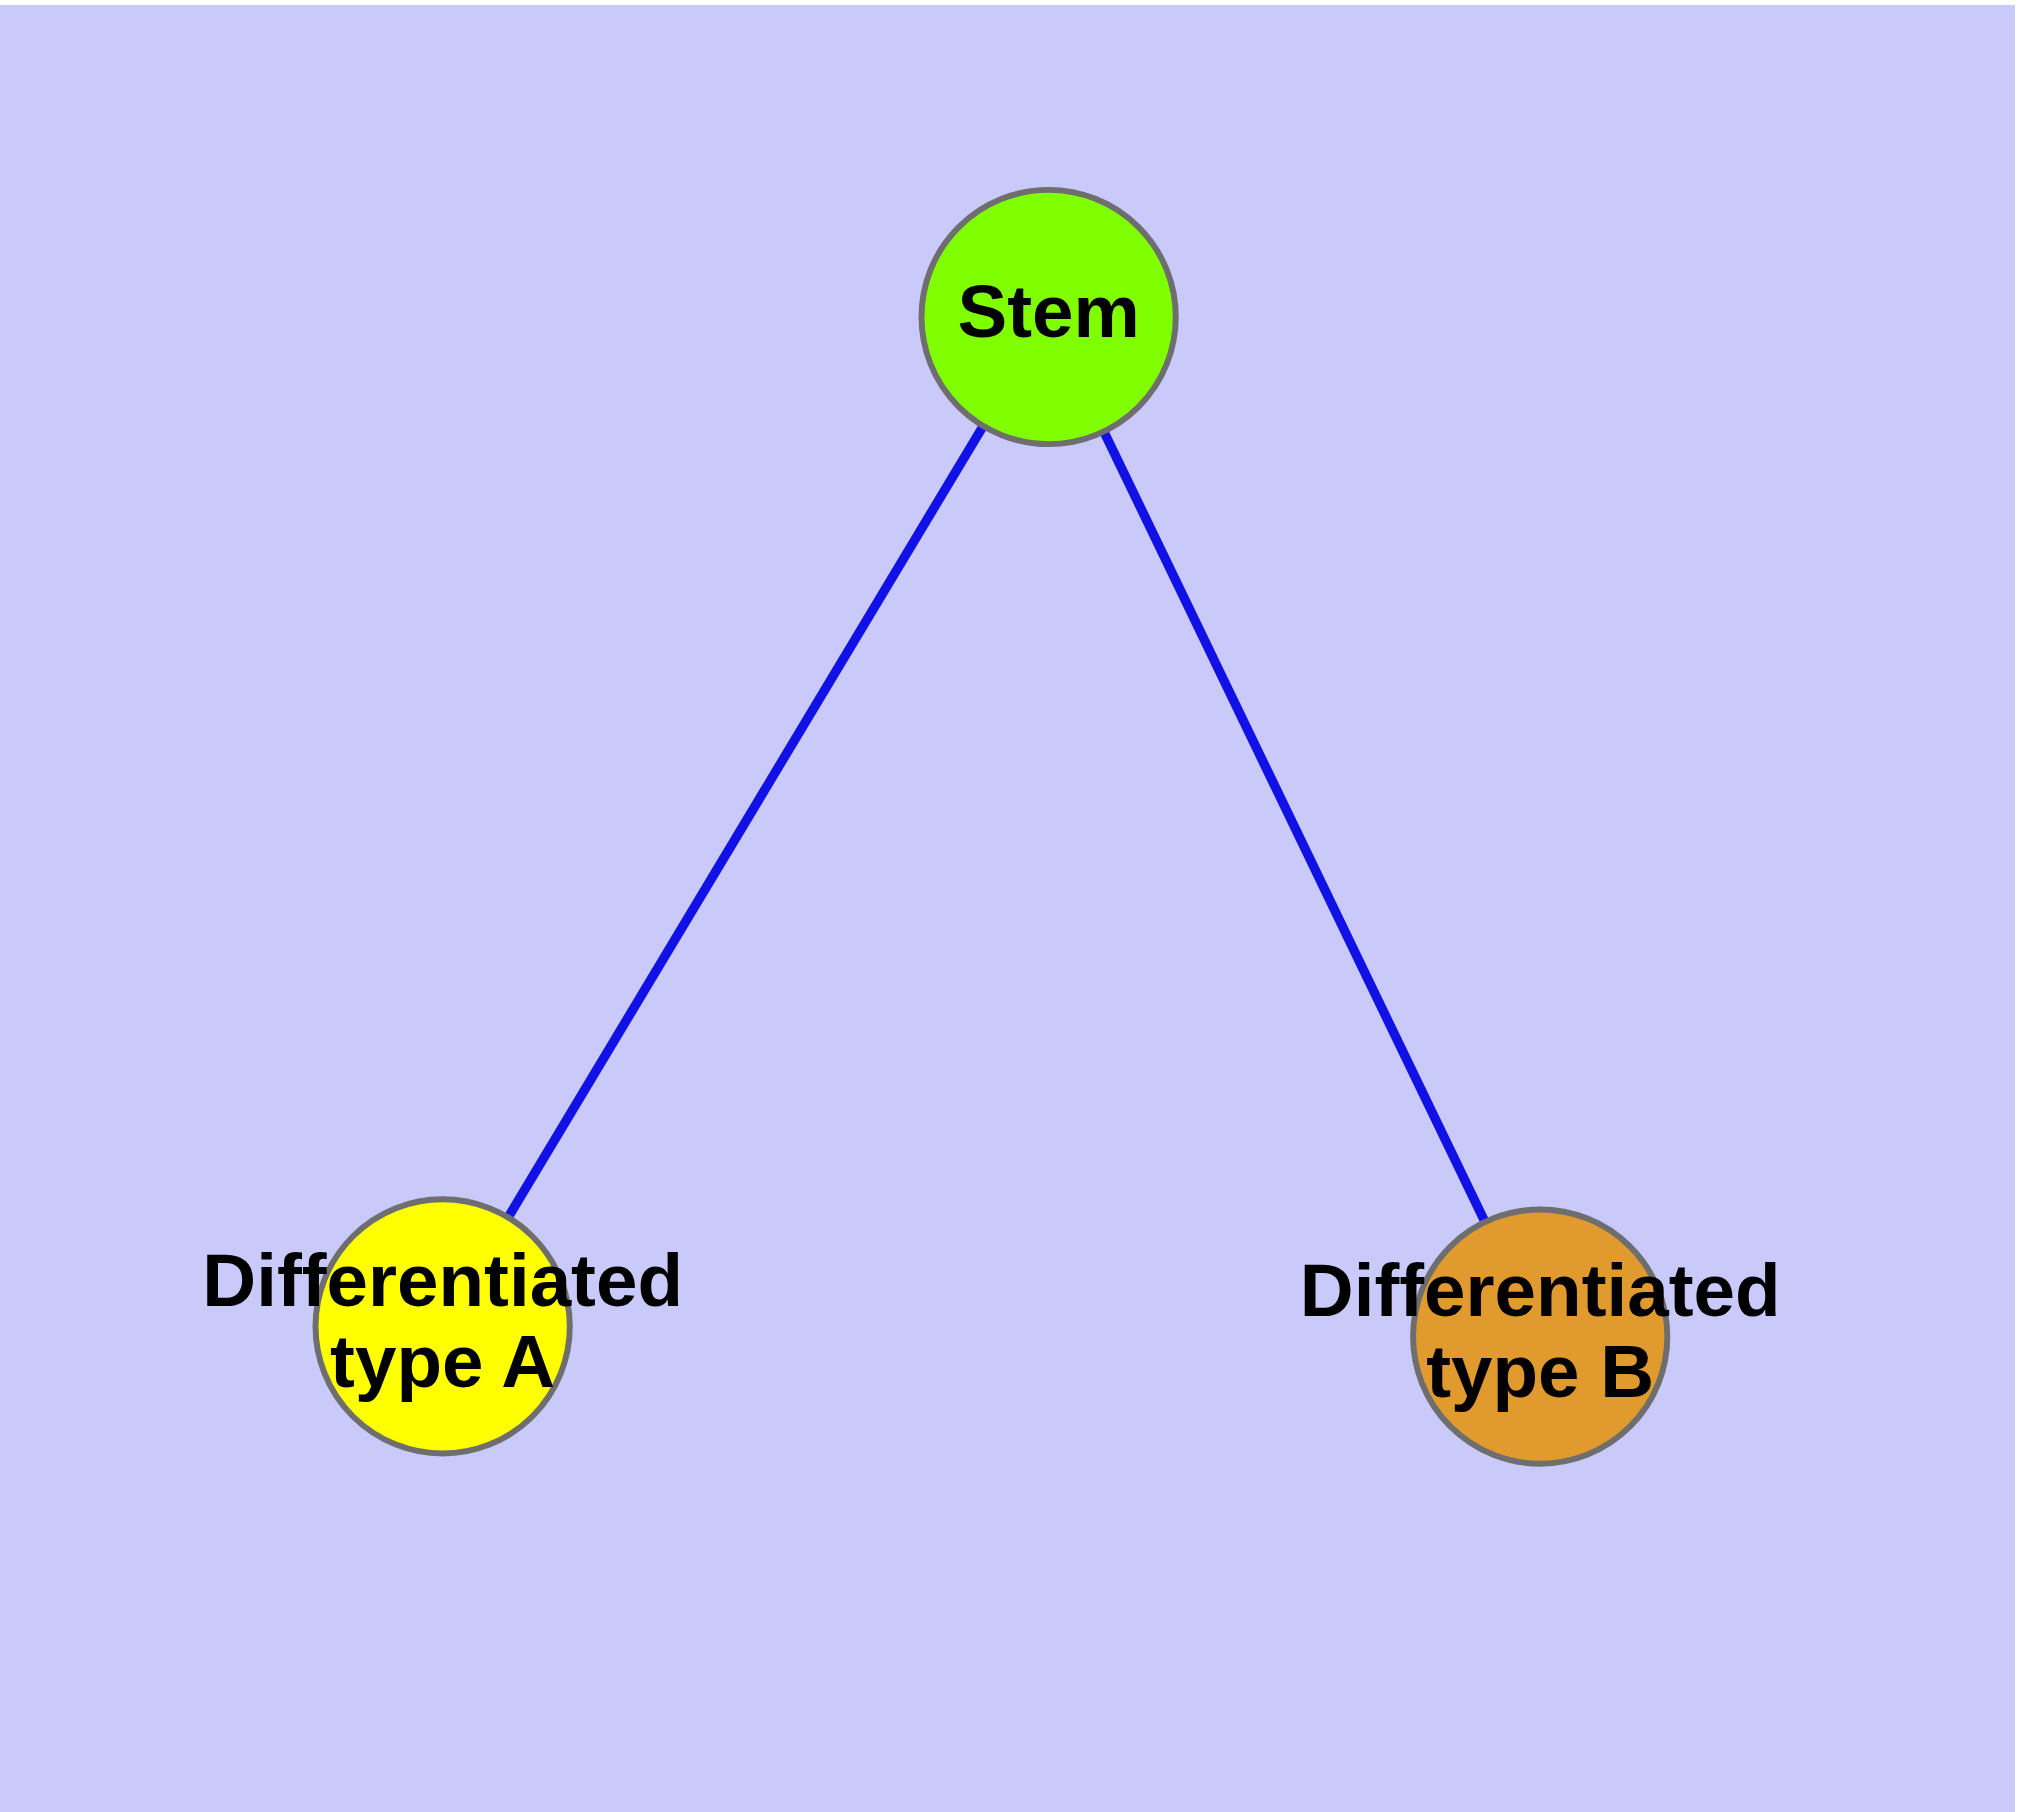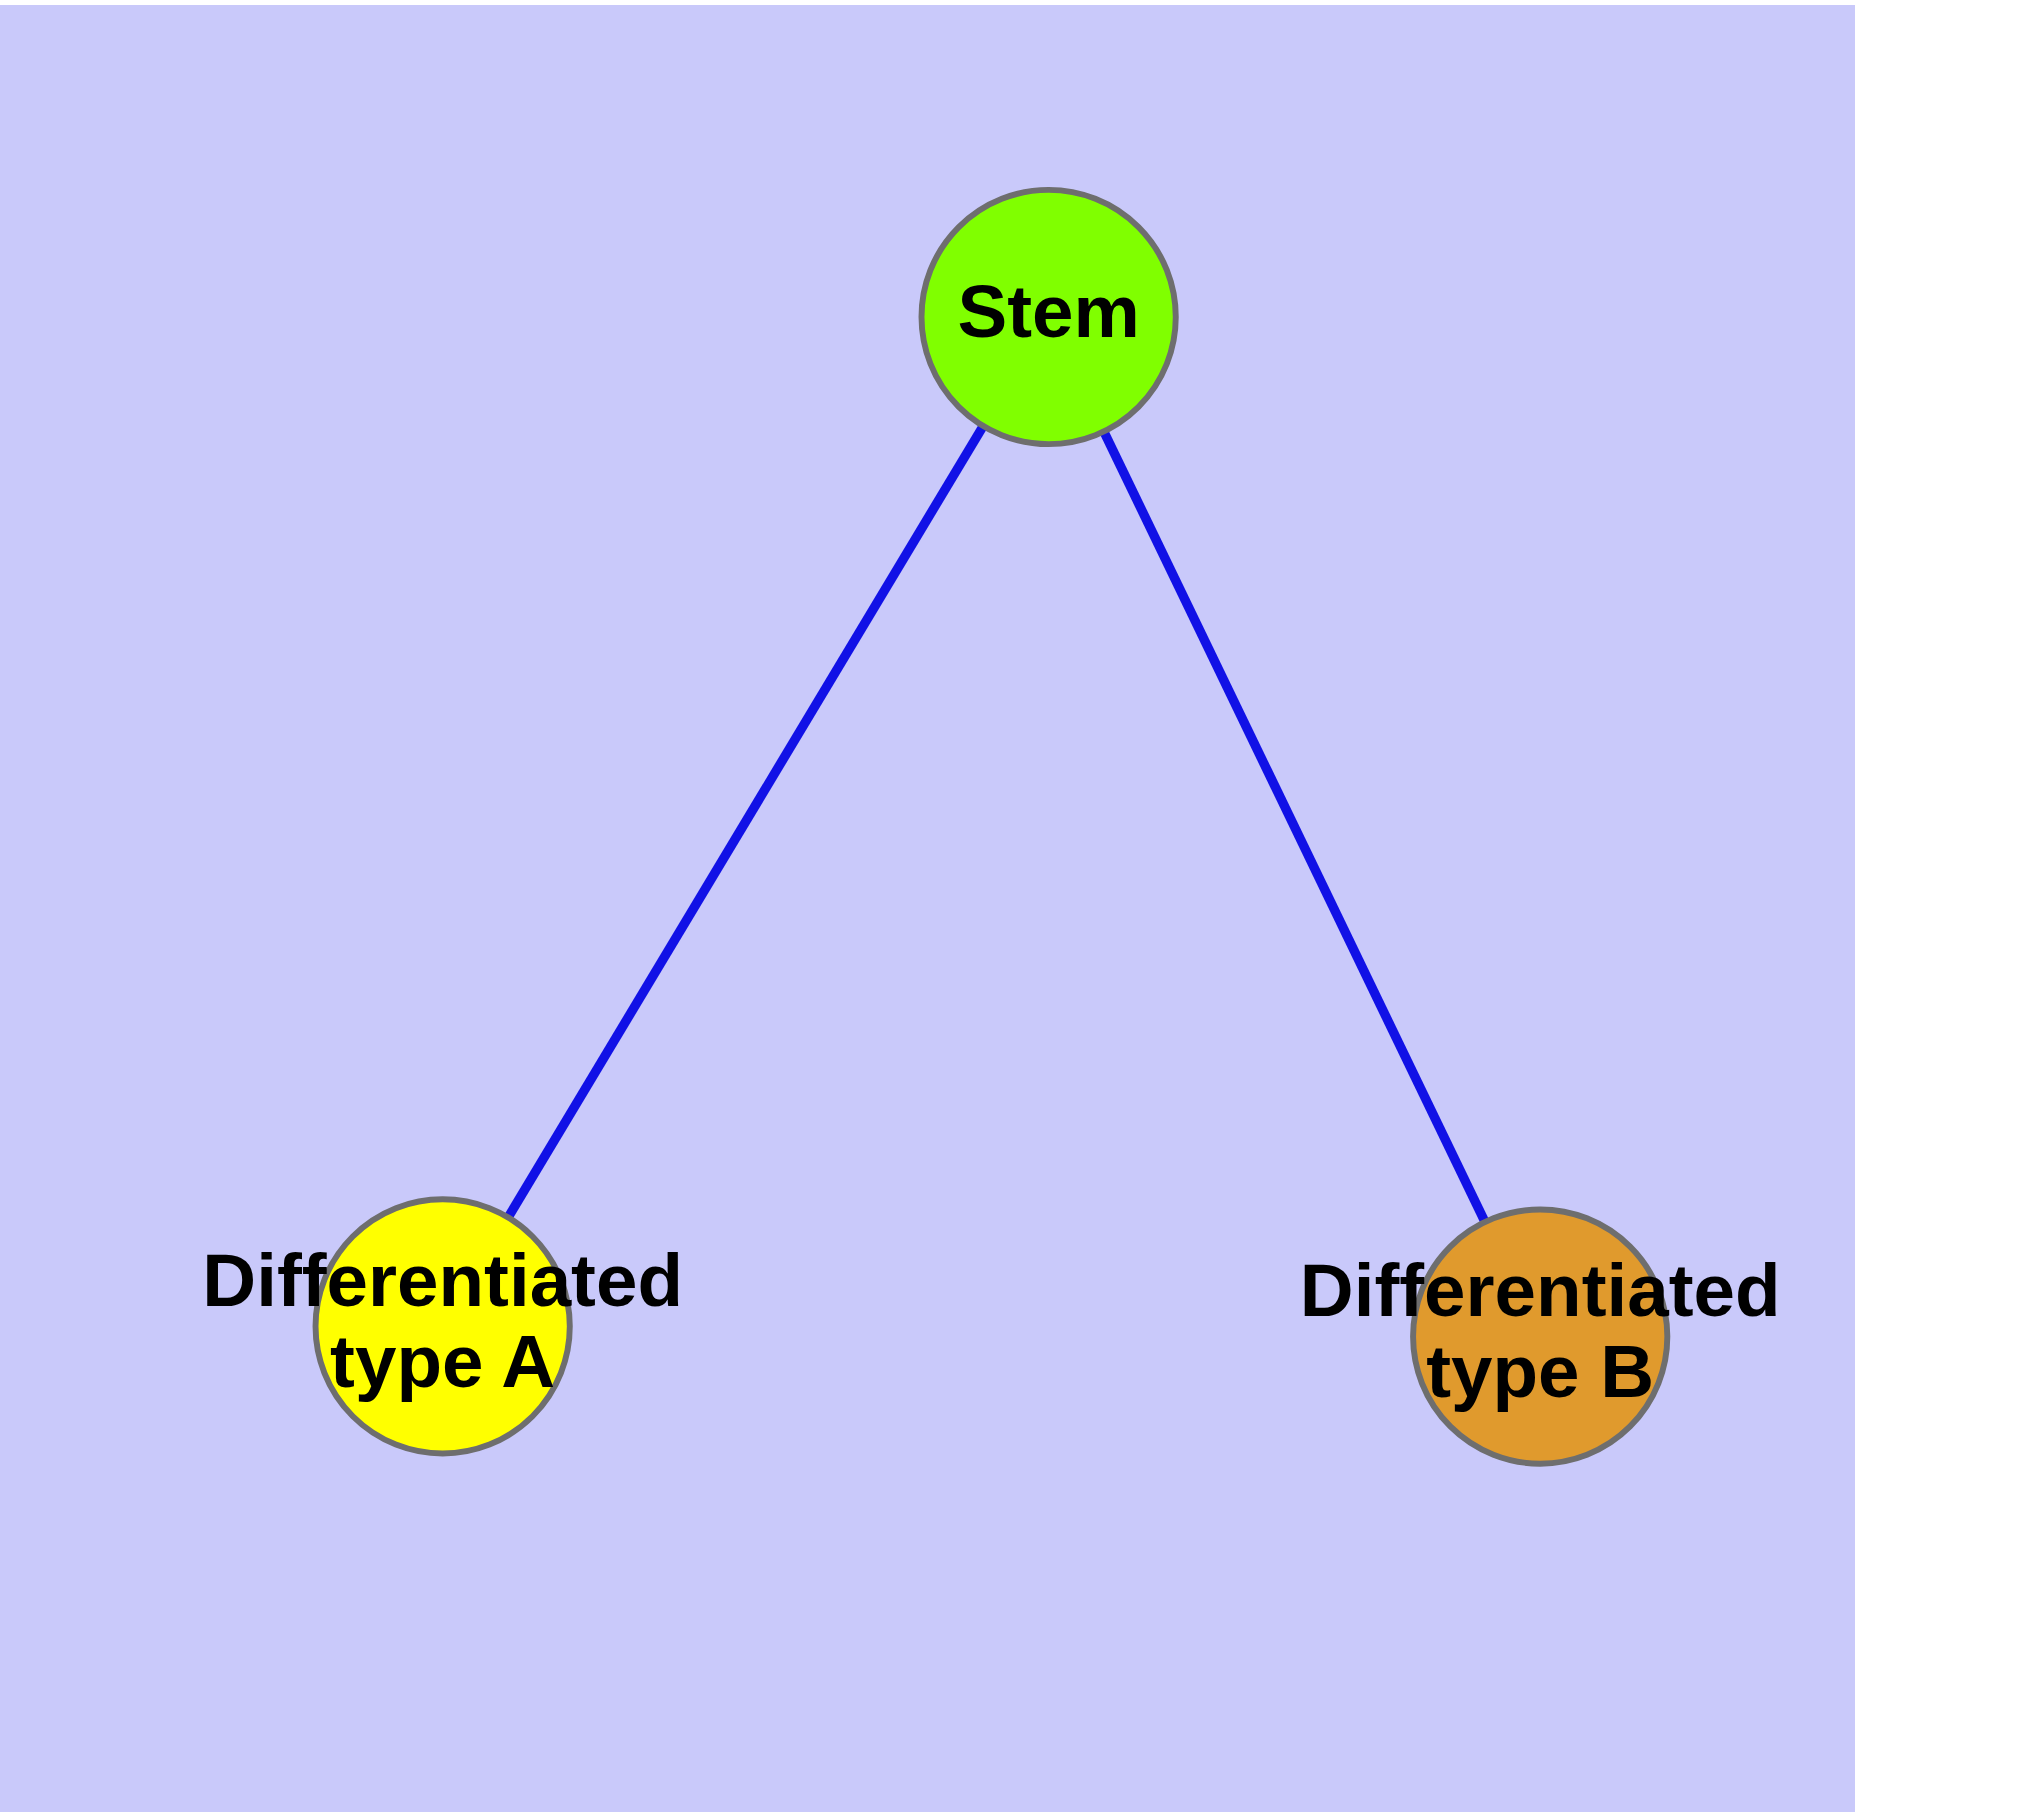--- a/index.html
+++ b/index.html
@@ -2,21 +2,21 @@
 <html style="font-size:13.6px"><head>
 <meta charset="utf-8">
 <style>
   html, body {
     margin: 0;
     padding: 0;
     background: #ffffff;
   }
   #canvas {
     position: relative;
-    width: 1855px;
+    width: 2015px;
     height: 1812px;
     background: #ffffff;
     overflow: hidden;
     font-family: "Liberation Sans", sans-serif;
   }
   #plot-background {
     position: absolute;
     left: 0;
     top: 5.1px;
     width: 2021px;

